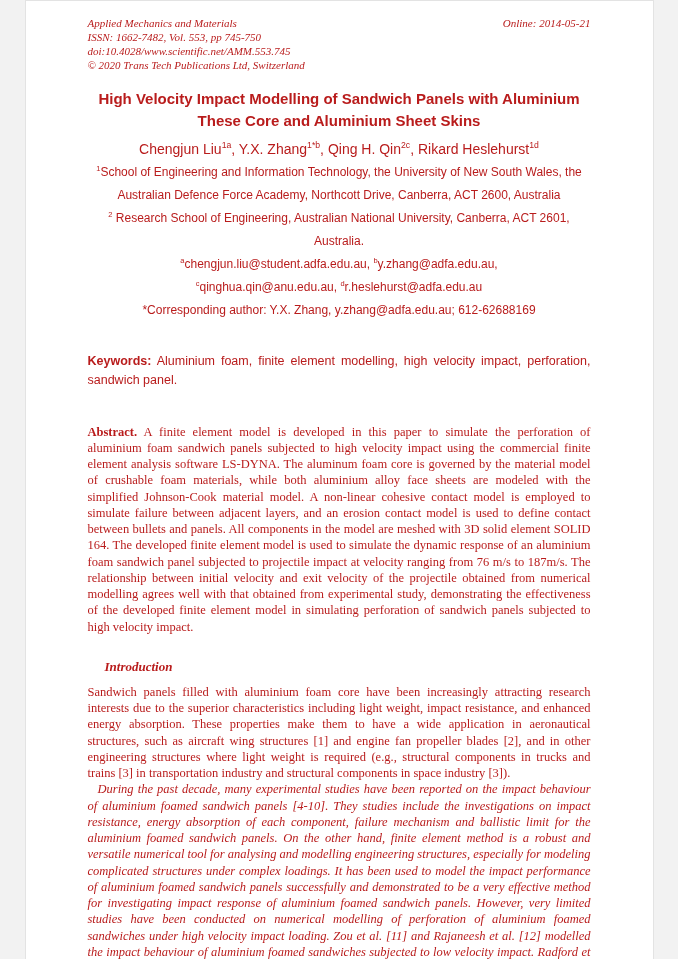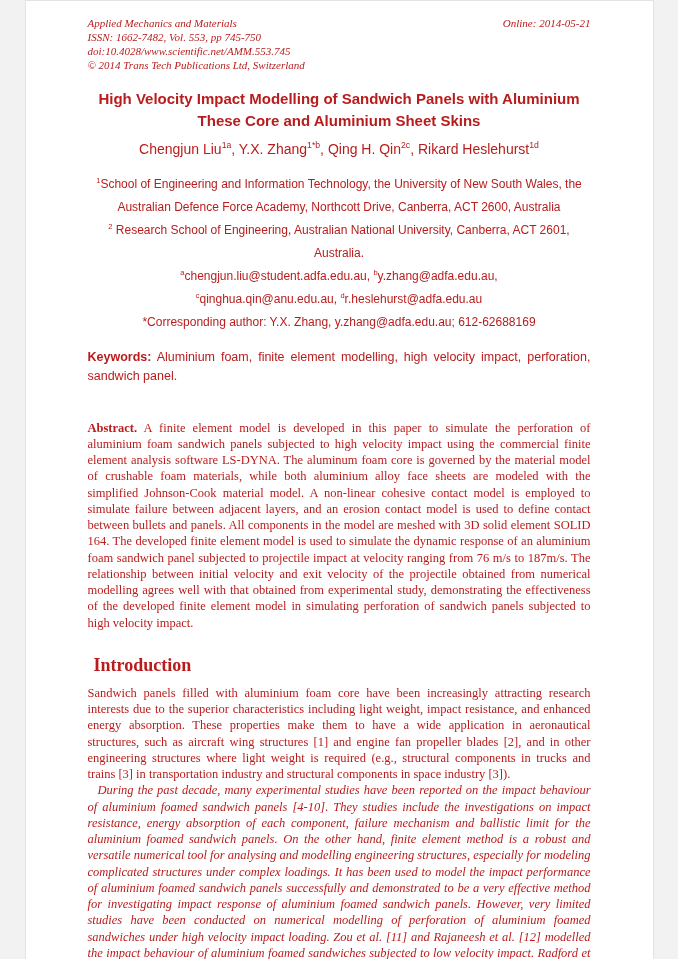--- a/index.html
+++ b/index.html
@@ -40,66 +40,67 @@
     font-family: "Liberation Sans", sans-serif;
     font-size: 14px;
     text-align: center;
     margin-top: 9px;
   }
   .affil-block {
     font-family: "Liberation Sans", sans-serif;
     font-size: 12px;
     text-align: center;
     line-height: 1.92;
-    margin-top: 16px;
+    margin-top: 4px;
   }
   sup { font-size: 0.62em; line-height: 0; }
 
   
   .keywords {
     font-family: "Liberation Sans", sans-serif;
     font-size: 12.5px;
     line-height: 1.5;
     text-align: justify;
-    margin: 14px 0 0 0;
+    margin: 30px 0 0 0;
   }
 
   
   .abstract {
     font-size: 12.5px;
     line-height: 1.3;
     text-align: justify;
     margin: 34px 0 0 0;
   }
   .section-heading {
     font-family: "Liberation Serif", serif;
-    font-size: 18px;
+    font-size: 13px;
     font-weight: bold;
-    margin: 24px 0 0 6px;
+    margin: 24px 0 0 17px;
+    font-style: italic;
   }
   .body-para {
     font-size: 12.5px;
     line-height: 1.3;
     text-align: justify;
     margin: 9px 0 0 0;
   }
   .body-para.indent { margin-top: 0; text-indent: 10px; font-style: italic; }
   .bold { font-weight: bold; }
 </style>
 </head>
 <body>
 
 <div class="page">
 
   <div class="header">
     <div class="header-left">
       <div>Applied Mechanics and Materials</div>
       <div>ISSN: 1662-7482, Vol. 553, pp 745-750</div>
       <div>doi:10.4028/www.scientific.net/AMM.553.745</div>
-      <div>© 2014 Trans Tech Publications Ltd, Switzerland</div>
+      <div>© 2020 Trans Tech Publications Ltd, Switzerland</div>
     </div>
     <div class="header-right">Online: 2014-05-21</div>
   </div>
 
   <h1 class="title">High Velocity Impact Modelling of Sandwich Panels with Aluminium These Core and Aluminium Sheet Skins</h1>
 
   <div class="authors"><span>Chengjun Liu</span><sup>1a</sup><span>, </span><span>Y.X. Zhang</span><sup>1*b</sup><span>, </span><span>Qing H. Qin</span><sup>2c</sup><span>, </span><span>Rikard Heslehurst</span><sup>1d</sup></div>
 
   <div class="affil-block">
     <div><sup>1</sup><span>School of Engineering and Information Technology, the University of New South Wales, the Australian Defence Force Academy, Northcott Drive, Canberra, ACT 2600, Australia</span></div>

